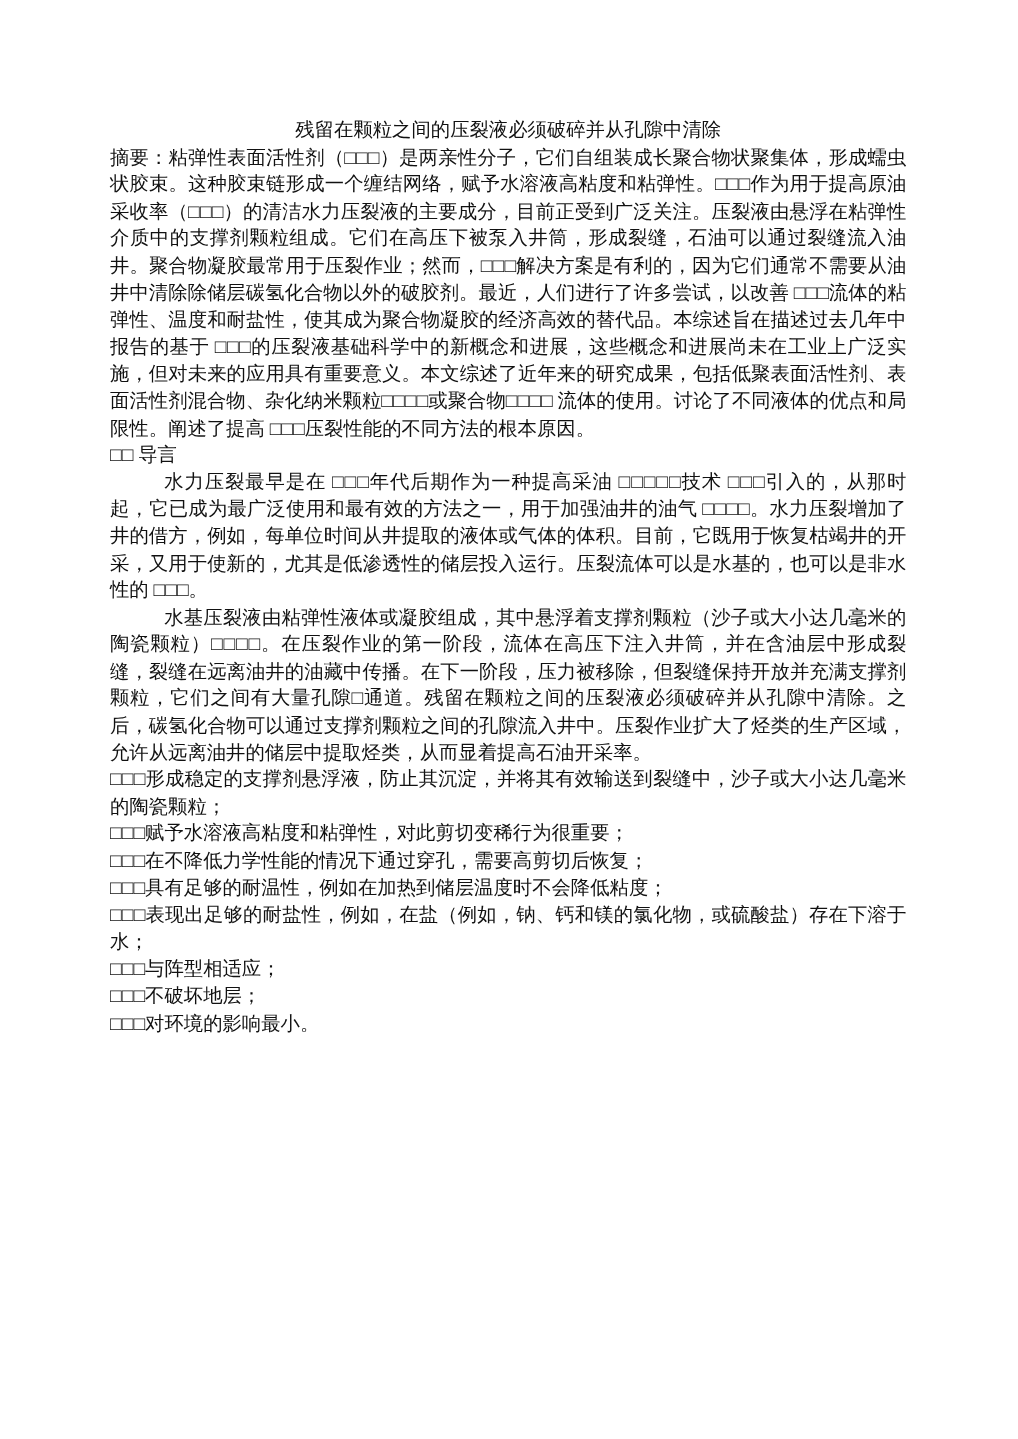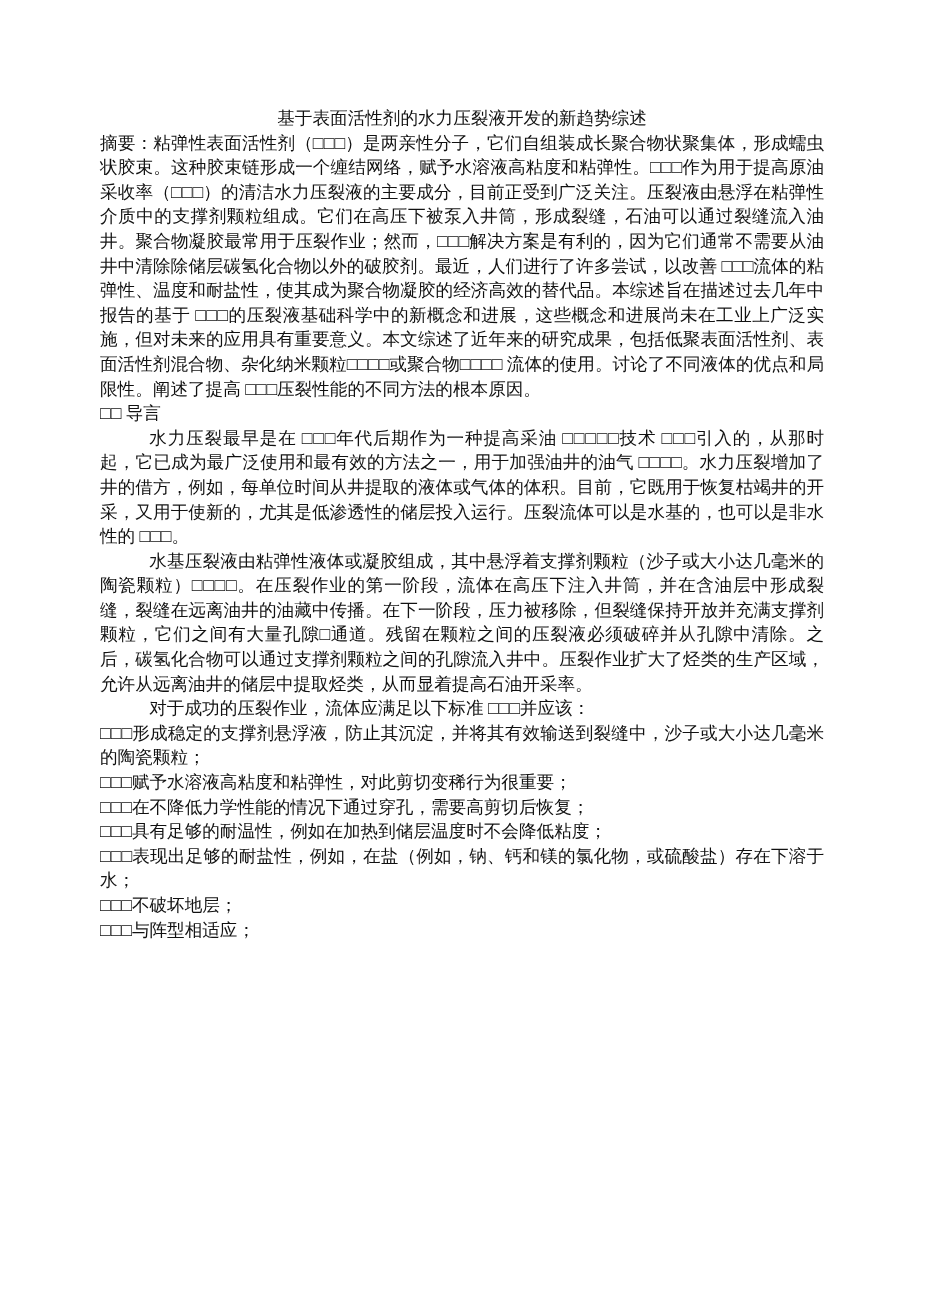--- a/index.html
+++ b/index.html
@@ -35,26 +35,26 @@
     text-align: justify;
   }
   .indent {
     text-indent: 2.8em;
   }
 </style>
 </head>
 <body>
 
 <div class="page">
-  <div class="title">基于表面活性剂的水力压裂液开发的新趋势综述</div>
+  <div class="title">残留在颗粒之间的压裂液必须破碎并从孔隙中清除</div>
   <p class="para">摘要：粘弹性表面活性剂（□□□）是两亲性分子，它们自组装成长聚合物状聚集体，形成蠕虫状胶束。这种胶束链形成一个缠结网络，赋予水溶液高粘度和粘弹性。□□□作为用于提高原油采收率（□□□）的清洁水力压裂液的主要成分，目前正受到广泛关注。压裂液由悬浮在粘弹性介质中的支撑剂颗粒组成。它们在高压下被泵入井筒，形成裂缝，石油可以通过裂缝流入油井。聚合物凝胶最常用于压裂作业；然而，□□□解决方案是有利的，因为它们通常不需要从油井中清除除储层碳氢化合物以外的破胶剂。最近，人们进行了许多尝试，以改善 □□□流体的粘弹性、温度和耐盐性，使其成为聚合物凝胶的经济高效的替代品。本综述旨在描述过去几年中报告的基于 □□□的压裂液基础科学中的新概念和进展，这些概念和进展尚未在工业上广泛实施，但对未来的应用具有重要意义。本文综述了近年来的研究成果，包括低聚表面活性剂、表面活性剂混合物、杂化纳米颗粒□□□□或聚合物□□□□ 流体的使用。讨论了不同液体的优点和局限性。阐述了提高 □□□压裂性能的不同方法的根本原因。</p>
   <p class="para heading">□□ 导言</p>
   <p class="para indent">水力压裂最早是在 □□□年代后期作为一种提高采油 □□□□□技术 □□□引入的，从那时起，它已成为最广泛使用和最有效的方法之一，用于加强油井的油气 □□□□。水力压裂增加了井的借方，例如，每单位时间从井提取的液体或气体的体积。目前，它既用于恢复枯竭井的开采，又用于使新的，尤其是低渗透性的储层投入运行。压裂流体可以是水基的，也可以是非水性的 □□□。</p>
   <p class="para indent">水基压裂液由粘弹性液体或凝胶组成，其中悬浮着支撑剂颗粒（沙子或大小达几毫米的陶瓷颗粒）□□□□。在压裂作业的第一阶段，流体在高压下注入井筒，并在含油层中形成裂缝，裂缝在远离油井的油藏中传播。在下一阶段，压力被移除，但裂缝保持开放并充满支撑剂颗粒，它们之间有大量孔隙□通道。残留在颗粒之间的压裂液必须破碎并从孔隙中清除。之后，碳氢化合物可以通过支撑剂颗粒之间的孔隙流入井中。压裂作业扩大了烃类的生产区域，允许从远离油井的储层中提取烃类，从而显着提高石油开采率。</p>
-  <p class="para indent">对于成功的压裂作业，流体应满足以下标准 □□□并应该：</p>
   <p class="para">□□□形成稳定的支撑剂悬浮液，防止其沉淀，并将其有效输送到裂缝中，沙子或大小达几毫米的陶瓷颗粒；</p>
   <p class="para">□□□赋予水溶液高粘度和粘弹性，对此剪切变稀行为很重要；</p>
   <p class="para">□□□在不降低力学性能的情况下通过穿孔，需要高剪切后恢复；</p>
   <p class="para">□□□具有足够的耐温性，例如在加热到储层温度时不会降低粘度；</p>
   <p class="para">□□□表现出足够的耐盐性，例如，在盐（例如，钠、钙和镁的氯化物，或硫酸盐）存在下溶于水；</p>
+  <p class="para">□□□与阵型相适应；</p>
   <p class="para">□□□不破坏地层；</p>
-  <p class="para">□□□与阵型相适应；</p>
+  <p class="para">□□□对环境的影响最小。</p>
 </div>
 
 </body></html>

